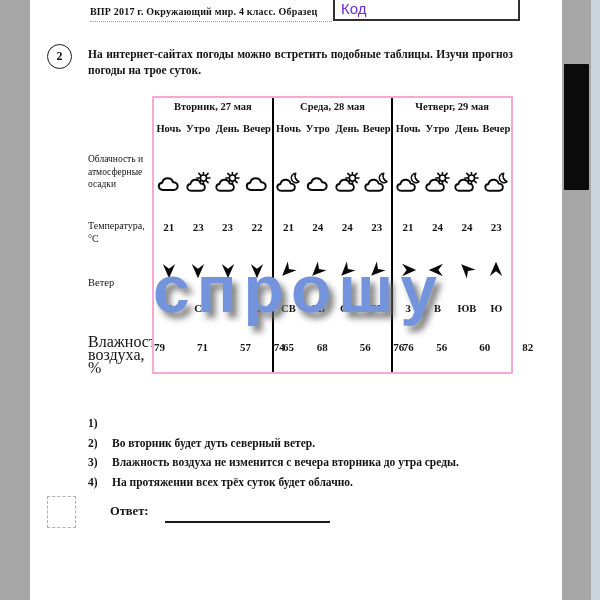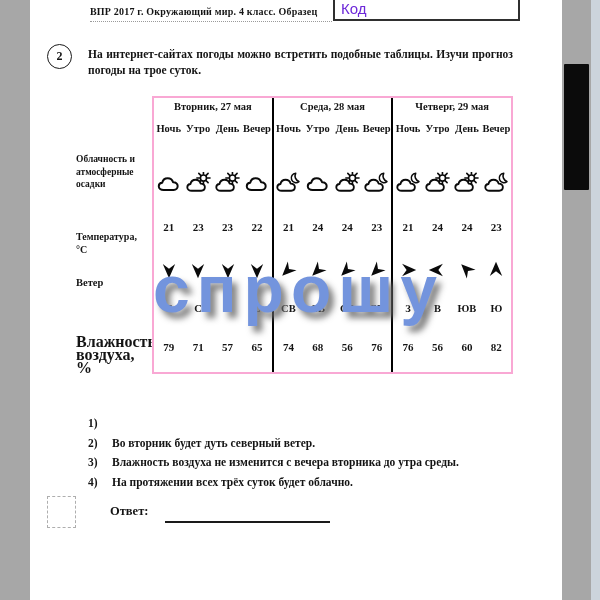--- a/index.html
+++ b/index.html
@@ -30,28 +30,28 @@
   .day{flex:1;position:relative;}
   .day + .day{border-left:2px solid #000;}
   .trow{position:absolute;left:0;right:0;display:flex;align-items:center;}
   .trow > div{flex:1;text-align:center;display:flex;align-items:center;justify-content:center;}
   .day-title{position:absolute;top:3px;left:0;right:0;text-align:center;font-weight:bold;font-size:10.5px;}
   .r-times{top:22px;height:16px;font-weight:bold;font-size:10.5px;}
   .r-clouds{top:61px;height:48px;}
   .r-temp{top:120px;height:18px;font-weight:bold;font-size:11px;}
   .r-arrows{top:158px;height:28px;}
   .r-dirs{top:202px;height:16px;font-weight:bold;font-size:10.5px;}
-  .r-hum{top:241px;height:16px;font-weight:bold;font-size:11px;}
+  .r-hum{top:241px;height:16px;font-weight:bold;font-size:11px;gap:32px;}
   .wicon{width:27px;height:22px;display:block;}
   .aicon{width:20px;height:20px;display:block;}
 
   
-  .rlabel{left:76px;width:62px;font-weight:bold;}
+  .rlabel{left:88px;width:62px;font-weight:normal;}
   .lbl-clouds{top:153px;font-size:9.5px;line-height:12.5px;}
-  .lbl-temp{top:219px;font-size:10px;line-height:13px;margin-top:11px;}
+  .lbl-temp{top:219px;font-size:10px;line-height:13px;}
   .lbl-wind{top:277px;font-size:10.5px;}
   .lbl-hum{top:335px;font-size:16px;line-height:13px;}
 
   
   .watermark{left:153px;top:256px;z-index:50;font-family:"Liberation Sans",sans-serif;font-weight:bold;
              font-size:66px;line-height:1;color:#7394dd;letter-spacing:7px;
              text-shadow:5px 6px 6px rgba(105,105,105,.85);}
 
   
   .prompt{left:88px;top:383px;width:425px;font-weight:bold;font-size:11.5px;line-height:15.5px;text-align:justify;}

